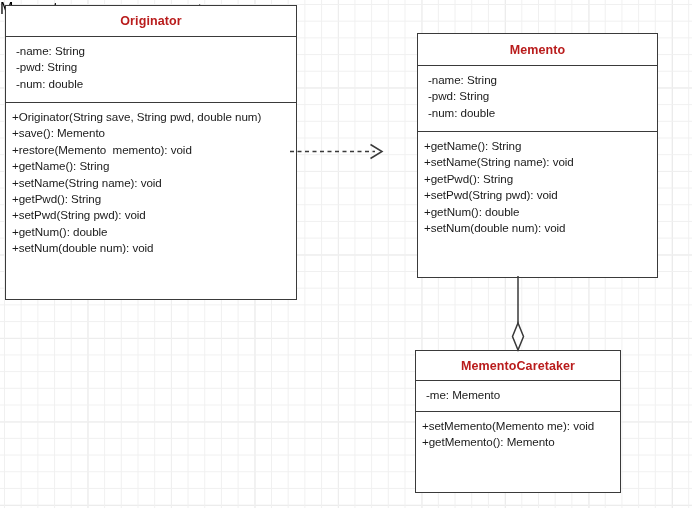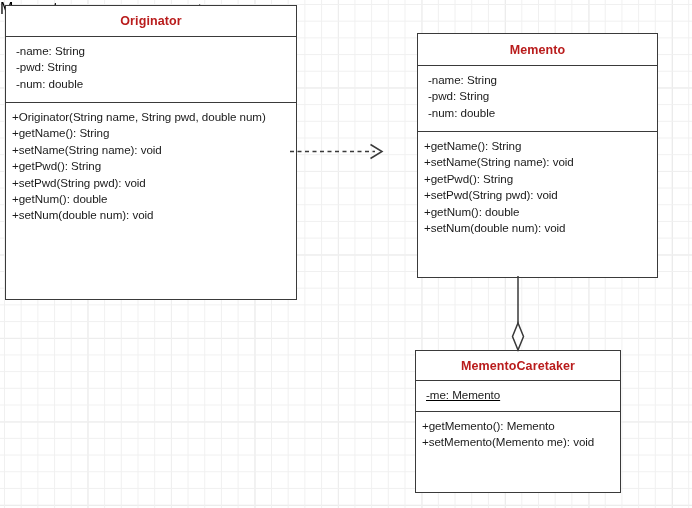--- a/index.html
+++ b/index.html
@@ -94,21 +94,21 @@
   #class-memento .class-title { height: 32px; }
   #class-memento .class-attributes { height: 66px; }
 
   #class-mementocaretaker {
     left: 415px;
     top: 350px;
     width: 206px;
     height: 143px;
   }
   #class-mementocaretaker .class-title { height: 30px; text-align: center; }
-  #class-mementocaretaker .class-attributes { height: 31px; text-decoration: underline; }
+  #class-mementocaretaker .class-attributes { height: 31px; }
 
   
   .connector {
     position: absolute;
     overflow: visible;
   }
   #dependency-originator-memento {
     left: 290px;
     top: 138px;
     width: 96px;
@@ -128,21 +128,23 @@
 
   
   <div class="uml-class" id="class-originator">
     <div class="class-title">Originator</div>
     <div class="class-attributes">
       <div class="member-line">-name: String</div>
       <div class="member-line">-pwd: String</div>
       <div class="member-line">-num: double</div>
     </div>
     <div class="class-methods">
-      <div class="member-line">+Originator(String name, String pwd, double num)</div>
+      <div class="member-line">+Originator(String save, String pwd, double num)</div>
+      <div class="member-line">+save(): Memento</div>
+      <div class="member-line">+restore(Memento  memento): void</div>
       <div class="member-line">+getName(): String</div>
       <div class="member-line">+setName(String name): void</div>
       <div class="member-line">+getPwd(): String</div>
       <div class="member-line">+setPwd(String pwd): void</div>
       <div class="member-line">+getNum(): double</div>
       <div class="member-line">+setNum(double num): void</div>
     </div>
   </div>
 
   
@@ -163,22 +165,22 @@
     </div>
   </div>
 
   
   <div class="uml-class" id="class-mementocaretaker">
     <div class="class-title">MementoCaretaker</div>
     <div class="class-attributes">
       <div class="member-line">-me: Memento</div>
     </div>
     <div class="class-methods">
+      <div class="member-line">+setMemento(Memento me): void</div>
       <div class="member-line">+getMemento(): Memento</div>
-      <div class="member-line">+setMemento(Memento me): void</div>
     </div>
   </div>
 
    Memento ============ --&gt;
   <svg class="connector" id="dependency-originator-memento" viewBox="0 0 96 28" width="96" height="28">
     <line x1="0" y1="13.5" x2="85" y2="13.5" stroke="#3a3a3a" stroke-width="1.5" stroke-dasharray="4,3.5"></line>
     <path d="M 80.5 6.5 L 92 13.5 L 80.5 20.5" fill="none" stroke="#3a3a3a" stroke-width="1.5" stroke-linejoin="miter" stroke-linecap="butt"></path>
   </svg>
 
   

